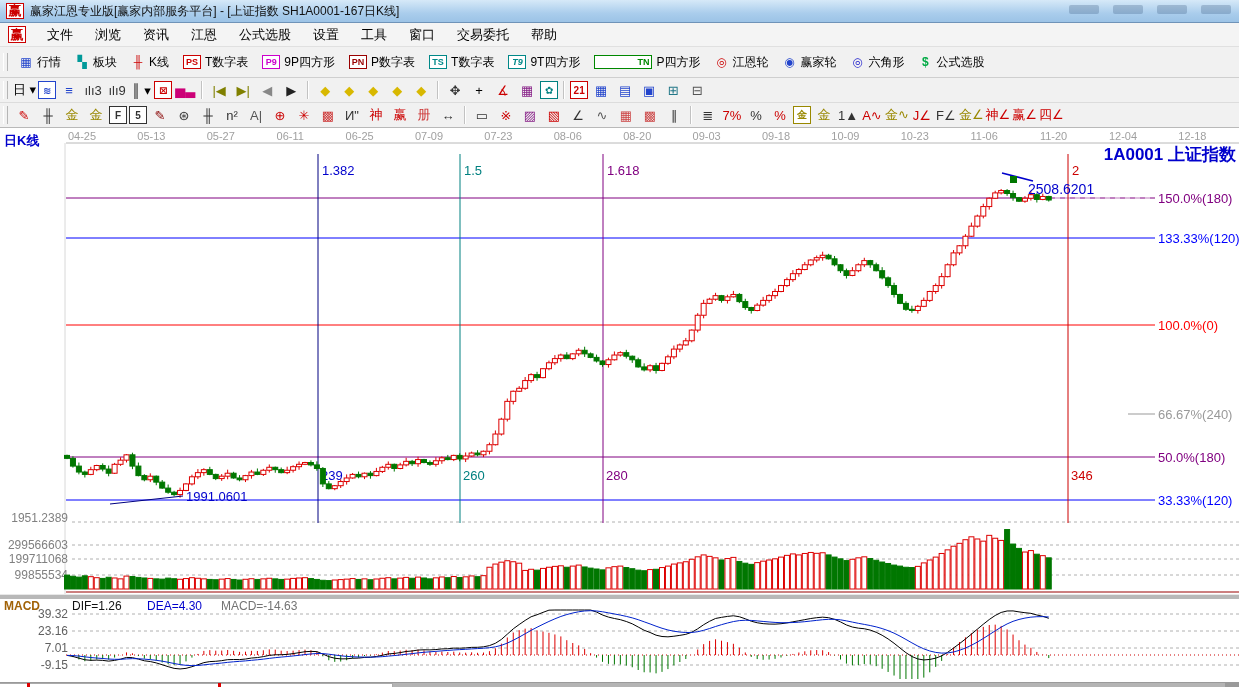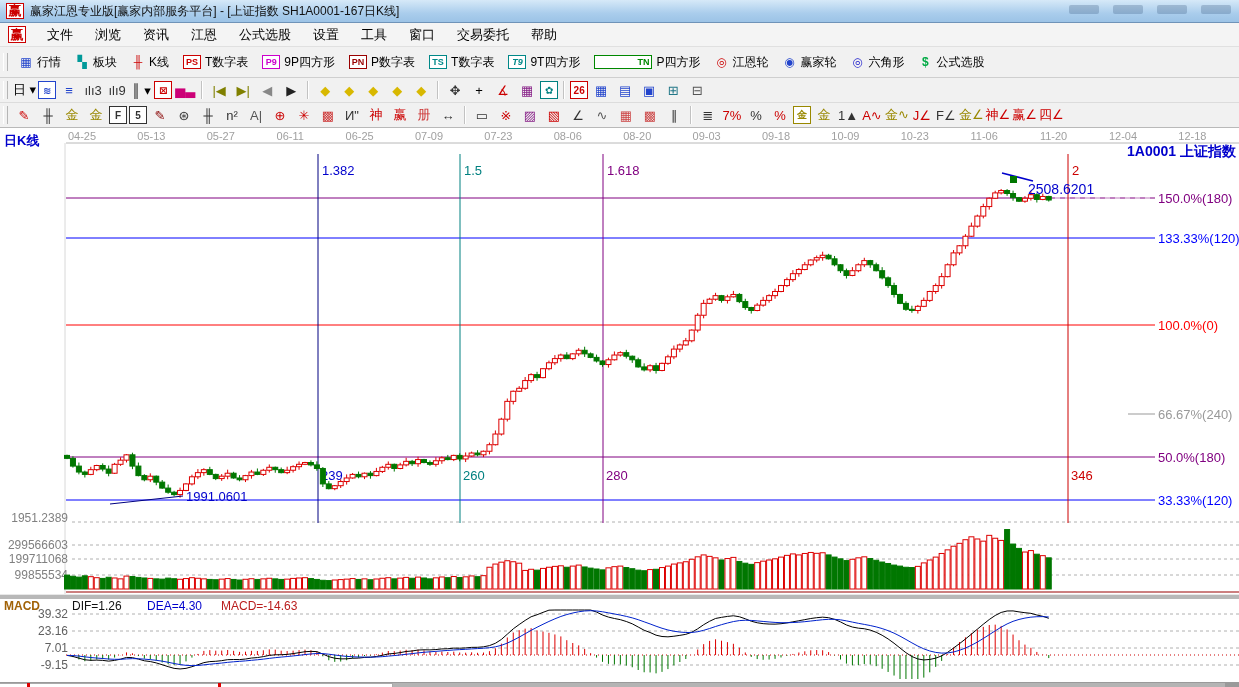--- a/index.html
+++ b/index.html
@@ -22,27 +22,27 @@
   .grip{width:3px;height:18px;border-left:1px solid #fff;border-right:1px solid #b5b5b5;margin:0 4px 0 3px;}
   .sep{width:1px;height:18px;background:#c2c2c2;border-right:1px solid #fff;margin:0 4px;}
   .tb1-item{display:flex;align-items:center;gap:4px;padding:0 7px;font-size:12px;color:#000;cursor:default;}
   .tb1-ic{font-size:12px;font-weight:bold;min-width:14px;text-align:center;}
   .tb1-ic.boxed{border:1px solid currentColor;font-size:9px;padding:1px 1px;line-height:10px;background:#fff;}
   .tb-btn{min-width:22px;height:20px;display:flex;align-items:center;justify-content:center;
     font-size:13px;margin:0 1px;cursor:default;}
   .tb-btn.boxed{border:1px solid currentColor;background:#fff;height:16px;min-width:16px;font-size:10px;font-weight:bold;}
   .chart-area{position:relative;width:1239px;height:561px;background:#fff;}
   .pane-label{position:absolute;left:4px;top:4px;font-size:13px;font-weight:bold;color:#0000cc;}
-  .symbol-label{position:absolute;right:3px;top:15px;font-size:14px;font-weight:bold;color:#0000cc;}
+  .symbol-label{position:absolute;right:3px;top:15px;font-size:17px;font-weight:bold;color:#0000cc;}
   .macd-header{position:absolute;top:471px;left:0;height:13px;font-size:12px;}
   .macd-header span{position:absolute;white-space:nowrap;}
   .mh-name{left:4px;color:#a16207;font-weight:bold;}
   .mh-dif{left:72px;color:#111;text-align:center;}
   .mh-dea{left:147px;color:#0000cc;}
-  .mh-macd{left:221px;color:#b91c1c;}
+  .mh-macd{left:221px;color:#737373;}
   .bottom-strip{position:absolute;top:554px;left:0;width:1239px;height:7px;background:#b4b4b4;border-top:1px solid #9a9a9a;}
   .bs-white{position:absolute;left:0;top:0;width:393px;height:6px;background:#fff;border:1px solid #aaa;border-left:none;box-sizing:border-box;}
   .bs-tick{position:absolute;top:0;width:3px;height:4px;background:#d00;}
   .bs-dark{position:absolute;right:0;top:0;width:14px;height:7px;background:#9a9a9a;}
   svg text{font-family:"Liberation Sans","DejaVu Sans",sans-serif;}
 </style>
 </head>
 <body>
 
 <div class="titlebar">
@@ -137,21 +137,21 @@
     <span class="tb-btn" style="color: rgb(216, 184, 0);">◆</span>
     <span class="tb-btn" style="color: rgb(216, 184, 0);">◆</span>
     <span class="tb-btn" style="color: rgb(216, 184, 0);">◆</span>
     <span class="sep"></span>
     <span class="tb-btn" style="color: rgb(51, 51, 51);">✥</span>
     <span class="tb-btn" style="color: rgb(0, 0, 0);">+</span>
     <span class="tb-btn" style="color: rgb(204, 0, 0);">∡</span>
     <span class="tb-btn" style="color: rgb(136, 34, 136);">▦</span>
     <span class="tb-btn boxed" style="color: rgb(0, 128, 128);">✿</span>
     <span class="sep"></span>
-    <span class="tb-btn boxed" style="color: rgb(204, 0, 0);">26</span>
+    <span class="tb-btn boxed" style="color: rgb(204, 0, 0);">21</span>
     <span class="tb-btn" style="color: rgb(34, 68, 204);">▦</span>
     <span class="tb-btn" style="color: rgb(34, 68, 204);">▤</span>
     <span class="tb-btn" style="color: rgb(34, 68, 204);">▣</span>
     <span class="tb-btn" style="color: rgb(34, 119, 136);">⊞</span>
     <span class="tb-btn" style="color: rgb(85, 85, 85);">⊟</span>
   </div>
 <div class="toolbar t3" id="toolbar3">
     <span class="grip"></span>
     <span class="tb-btn" style="color: rgb(204, 0, 0);">✎</span>
     <span class="tb-btn" style="color: rgb(51, 51, 51);">╫</span>

